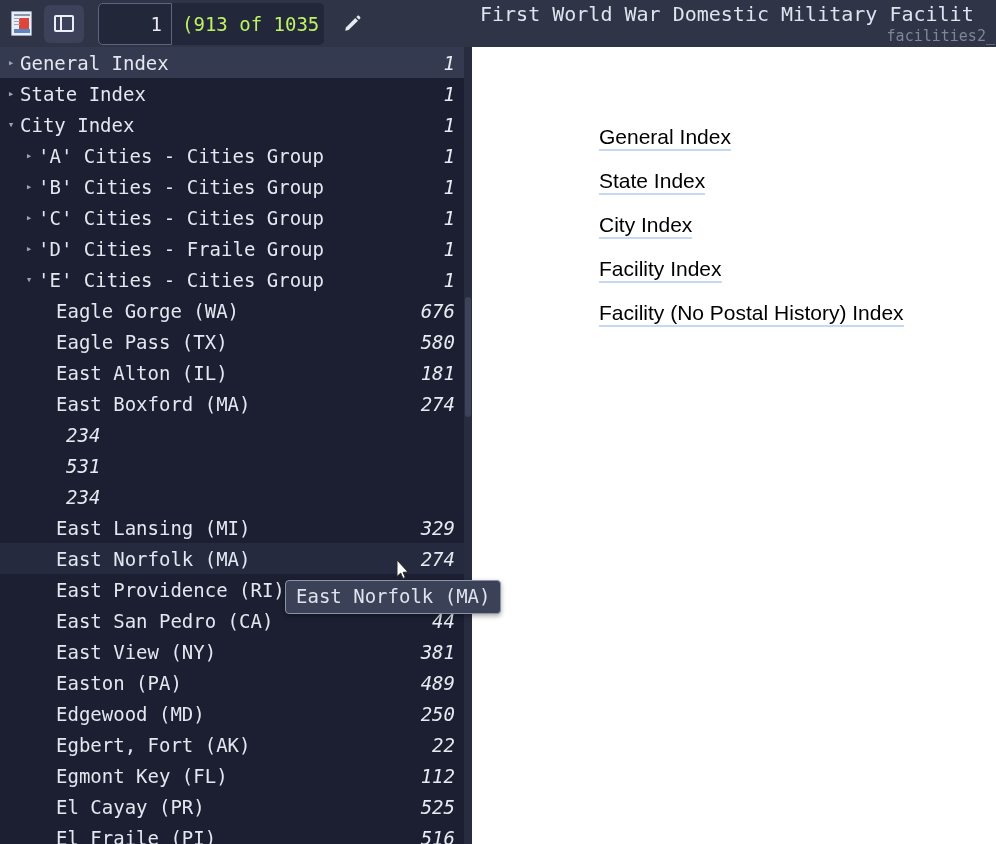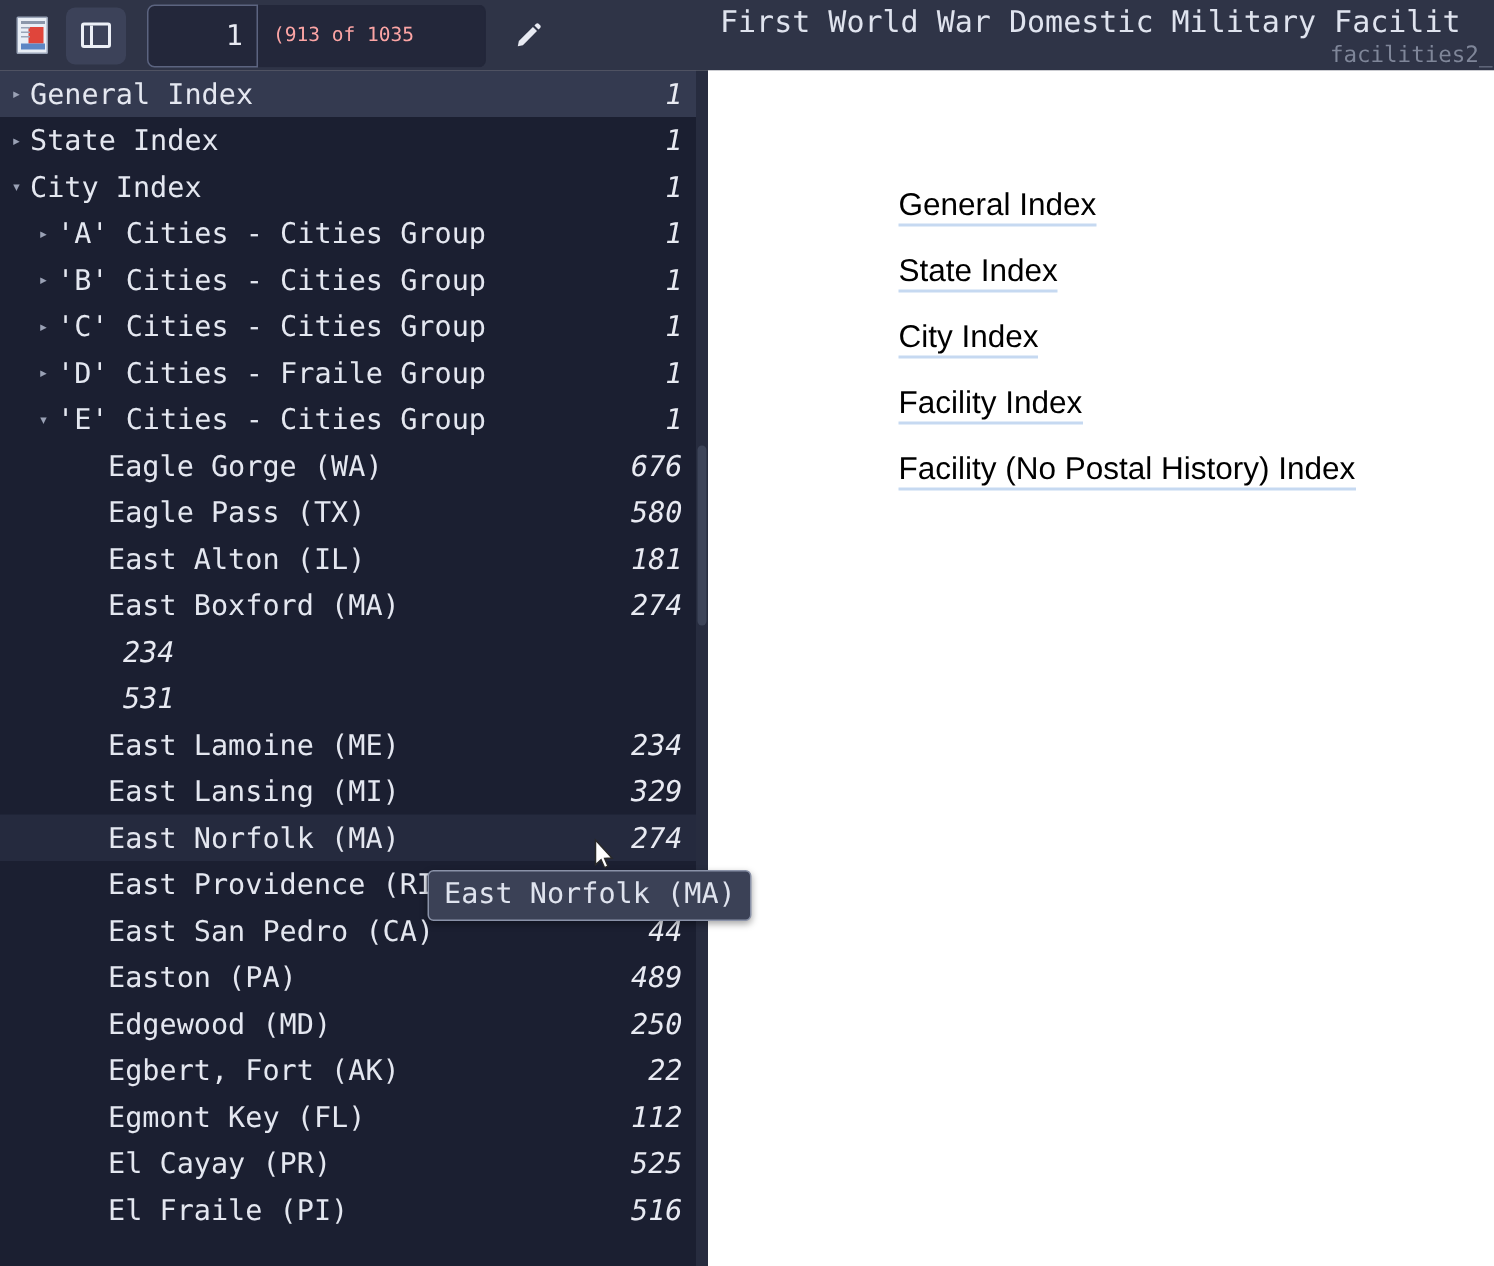--- a/index.html
+++ b/index.html
@@ -107,23 +107,23 @@
     padding: 0 9px 0 6px;
     box-sizing: border-box;
     outline: none;
     height: 42px;
   }
   .page-total {
     background: #23273a;
     border: 1px solid #23273a;
     border-left: none;
     border-radius: 0 5px 5px 0;
-    color: #fca5a5;
-    font-family: "DejaVu Sans Mono", "Liberation Mono", monospace;
-    font-size: 13px;
+    color: #bef264;
+    font-family: "DejaVu Sans Mono", "Liberation Mono", monospace;
+    font-size: 19px;
     display: flex;
     align-items: center;
     padding-left: 10px;
     width: 152px;
     box-sizing: border-box;
     white-space: nowrap;
     overflow: hidden;
     height: 42px;
     text-align: right;
   }
@@ -209,21 +209,21 @@
   .row-label { flex: 1 1 auto; overflow: hidden; text-overflow: clip; }
   .row-num {
     font-style: italic;
     color: #e8eaf2;
     text-align: right;
     flex: 0 0 auto;
     padding-left: 10px;
   }
   .lvl0 { padding-left: 2px; }
   .lvl1 { padding-left: 20px; }
-  .lvl2 { padding-left: 38px; gap: 16px; }
+  .lvl2 { padding-left: 38px; }
 
   
   .sb-scroll {
     position: absolute;
     right: 0; top: 0;
     width: 8px;
     height: 797px;
     background: #272c3f;
   }
   .sb-thumb {
@@ -391,21 +391,20 @@
         <div class="row lvl2">
           <span class="tri spacer">▸</span>
           <span class="row-num">234</span>
         </div>
         <div class="row lvl2">
           <span class="tri spacer">▸</span>
           <span class="row-num">531</span>
         </div>
         <div class="row lvl2">
           <span class="tri spacer">▸</span>
-          <span class="row-label">East Lamoine  (ME)</span>
           <span class="row-num">234</span>
         </div>
         <div class="row lvl2">
           <span class="tri spacer">▸</span>
           <span class="row-label">East Lansing  (MI)</span>
           <span class="row-num">329</span>
         </div>
         <div class="row lvl2 sel">
           <span class="tri spacer">▸</span>
           <span class="row-label">East Norfolk  (MA)</span>
@@ -413,20 +412,25 @@
         </div>
         <div class="row lvl2">
           <span class="tri spacer">▸</span>
           <span class="row-label">East Providence  (RI)</span>
           <span class="row-num">531</span>
         </div>
         <div class="row lvl2">
           <span class="tri spacer">▸</span>
           <span class="row-label">East San Pedro  (CA)</span>
           <span class="row-num">44</span>
+        </div>
+        <div class="row lvl2">
+          <span class="tri spacer">▸</span>
+          <span class="row-label">East View  (NY)</span>
+          <span class="row-num">381</span>
         </div>
         <div class="row lvl2">
           <span class="tri spacer">▸</span>
           <span class="row-label">Easton  (PA)</span>
           <span class="row-num">489</span>
         </div>
         <div class="row lvl2">
           <span class="tri spacer">▸</span>
           <span class="row-label">Edgewood  (MD)</span>
           <span class="row-num">250</span>

